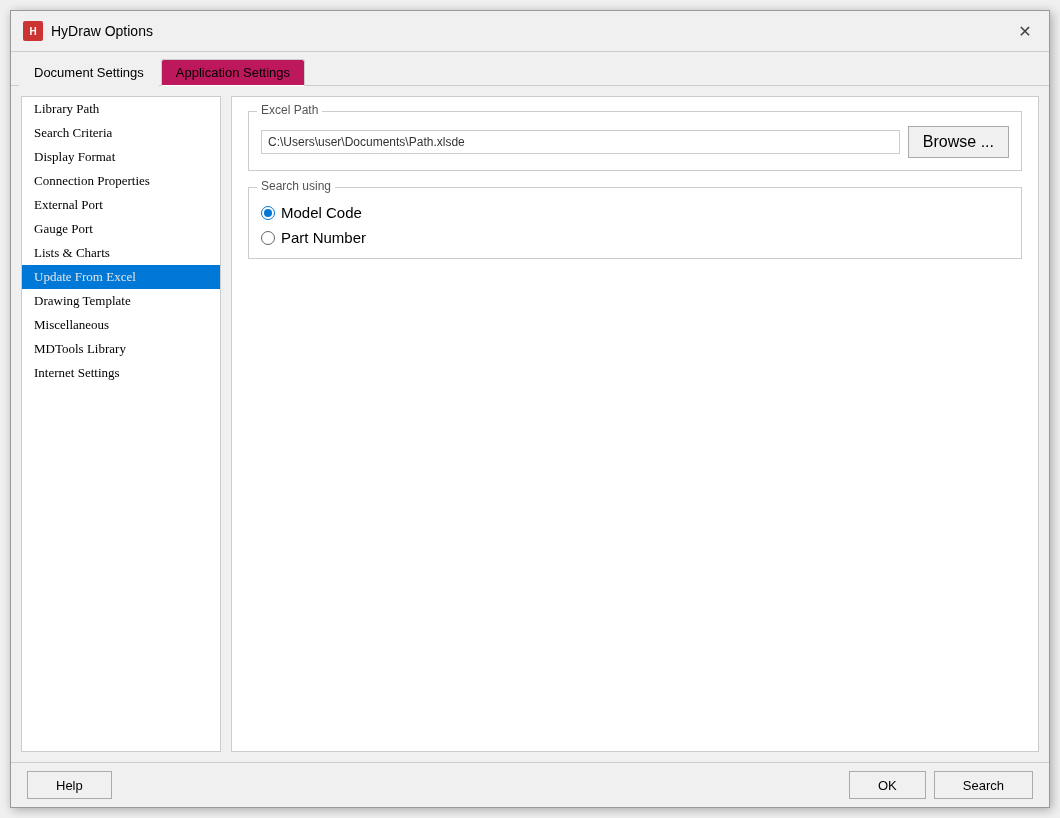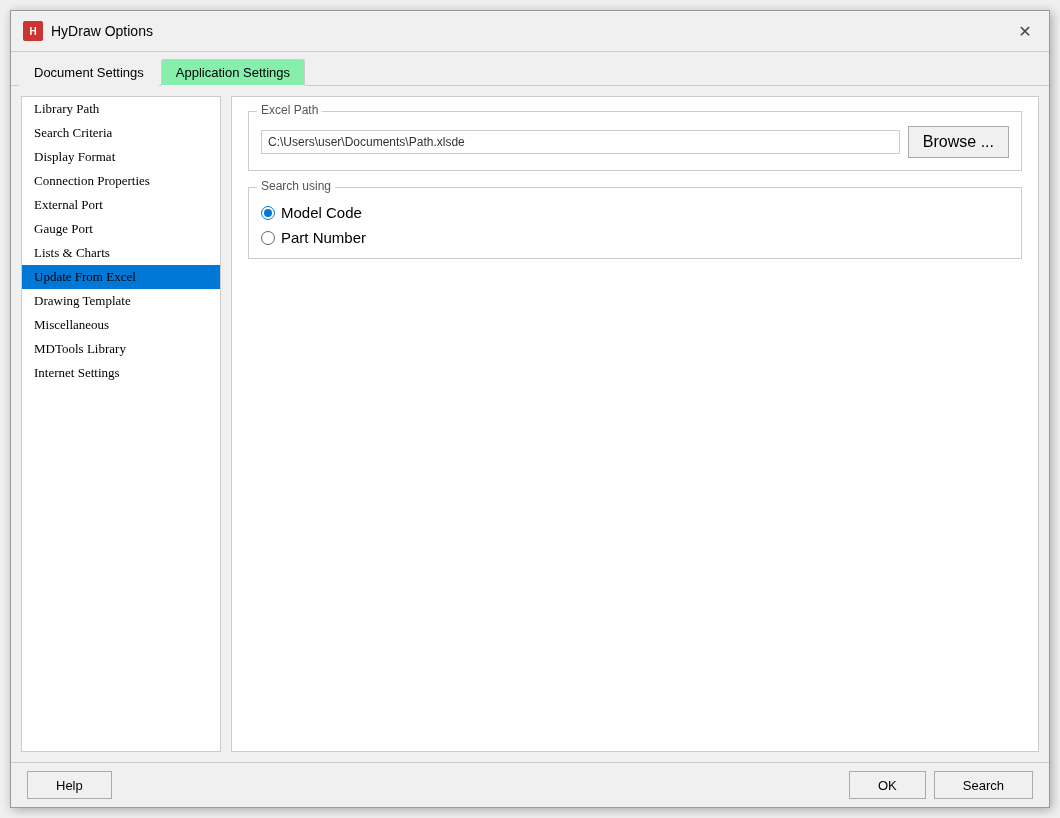--- a/index.html
+++ b/index.html
@@ -77,21 +77,21 @@
       cursor: pointer;
       border: 1px solid transparent;
       font-size: 13px;
       margin-right: 2px;
       background: #f0f0f0;
       position: relative;
       bottom: -1px;
       border-radius: 3px 3px 0 0;
     }
     .tab.active {
-      background: #86efac;
+      background: #be185d;
       border: 1px solid #ccc;
       border-bottom: 1px solid #ffffff;
       color: #000;
     }
     .tab:not(.active) {
       color: #000;
     }
     .content-area {
       display: flex;
       flex: 1;
@@ -109,21 +109,21 @@
     }
     .sidebar-item {
       padding: 4px 12px;
       cursor: pointer;
       color: #000;
       white-space: nowrap;
       font-family: Liberation Serif, serif;
     }
     .sidebar-item.selected {
       background: #0078d7;
-      color: #000000;
+      color: #e5e5e5;
     }
     .main-panel {
       flex: 1;
       background: white;
       border: 1px solid #ccc;
       padding: 14px 16px;
       display: flex;
       flex-direction: column;
       gap: 16px;
     }

